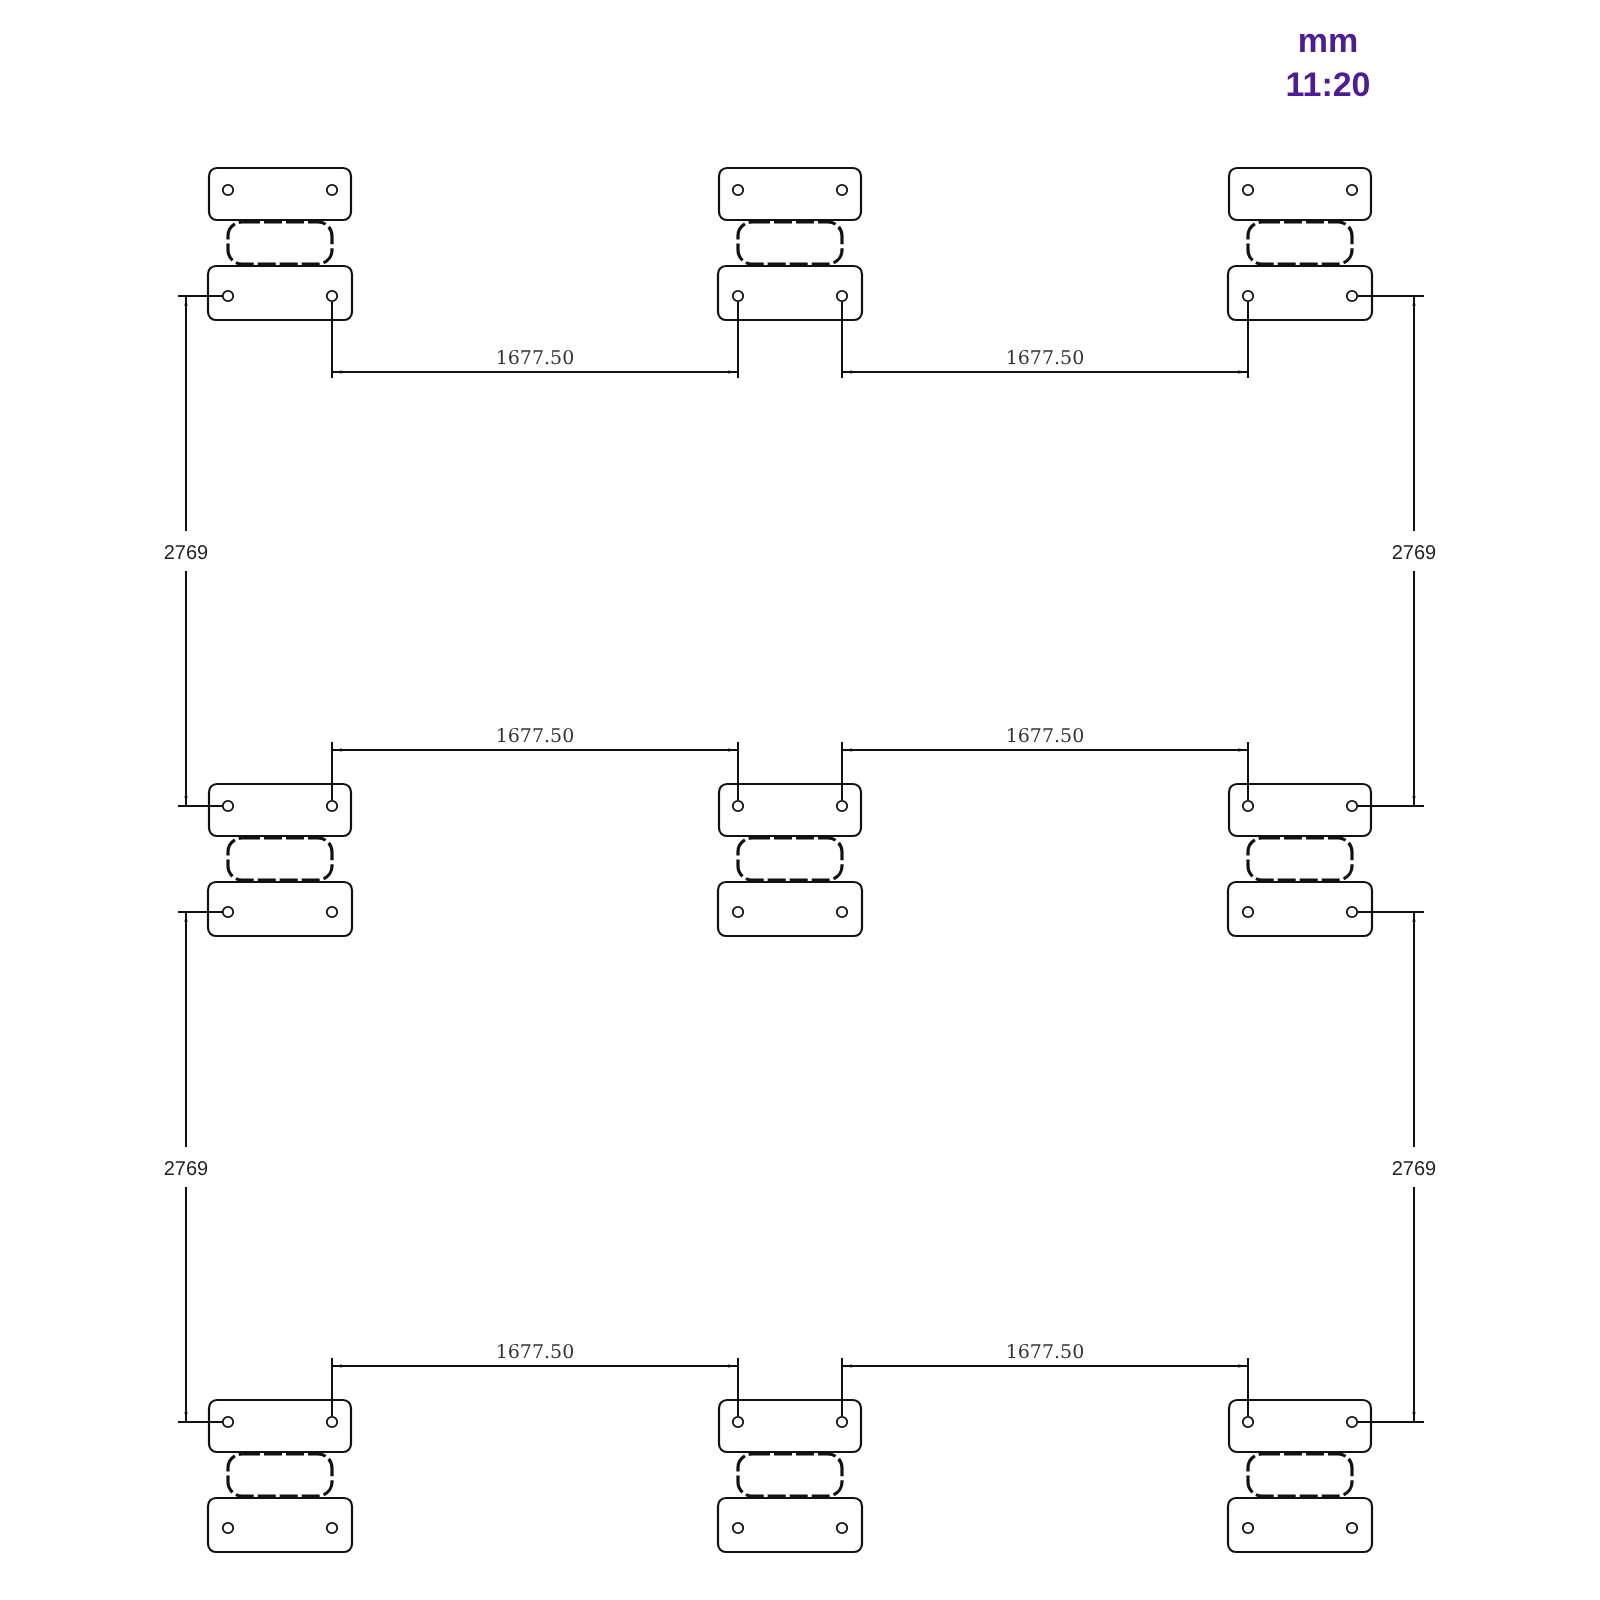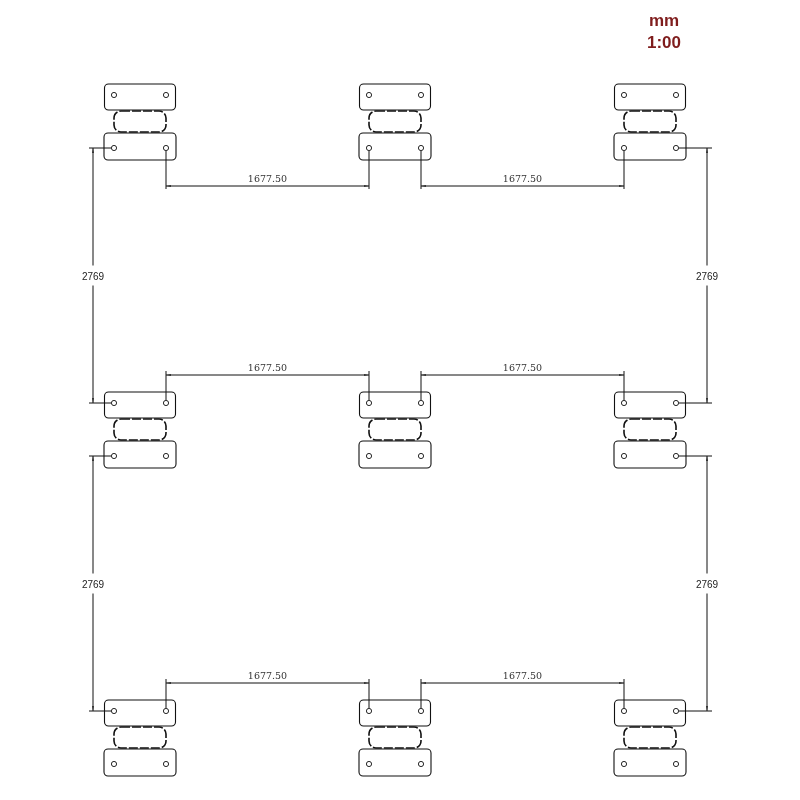--- a/index.html
+++ b/index.html
@@ -1,27 +1,27 @@
 <!DOCTYPE html>
 <html><head>
 <meta charset="utf-8">
 <style>
   html, body { margin:0; padding:0; background:#ffffff; }
   body { width:800px; height:800px; position:relative; overflow:hidden; font-family:"Liberation Sans", sans-serif; }
   #canvas { position:absolute; left:0; top:0; width:800px; height:800px; }
-  .units { position:absolute; left:628px; top:10px; width:72px; text-align:center; font-family:"Liberation Sans", sans-serif; font-weight:bold; font-size:17px; line-height:22px; color:#7f1d1d; }
+  .units { position:absolute; left:628px; top:10px; width:72px; text-align:center; font-family:"Liberation Sans", sans-serif; font-weight:bold; font-size:17px; line-height:22px; color:#4c1d95; }
   .dim-h { font-family:"DejaVu Serif", serif; font-size:9.5px; fill:#333; }
   .dim-v { font-family:"Liberation Sans", sans-serif; font-size:10px; fill:#222; }
 </style>
 </head>
 <body>
 
 <div class="units">
   <div>mm</div>
-  <div>1:00</div>
+  <div>11:20</div>
 </div>
 
 <svg id="canvas" xmlns="http://www.w3.org/2000/svg" width="800" height="800" viewBox="0 0 800 800">
   <defs>
     <marker id="arr" viewBox="0 0 10 10" refX="10" refY="5" markerWidth="9" markerHeight="5" orient="auto-start-reverse" markerUnits="userSpaceOnUse">
       <path d="M0,3.5 L10,5 L0,6.5 z" fill="#111"></path>
     </marker>
   </defs>
   <g id="mounts">
       <g>

